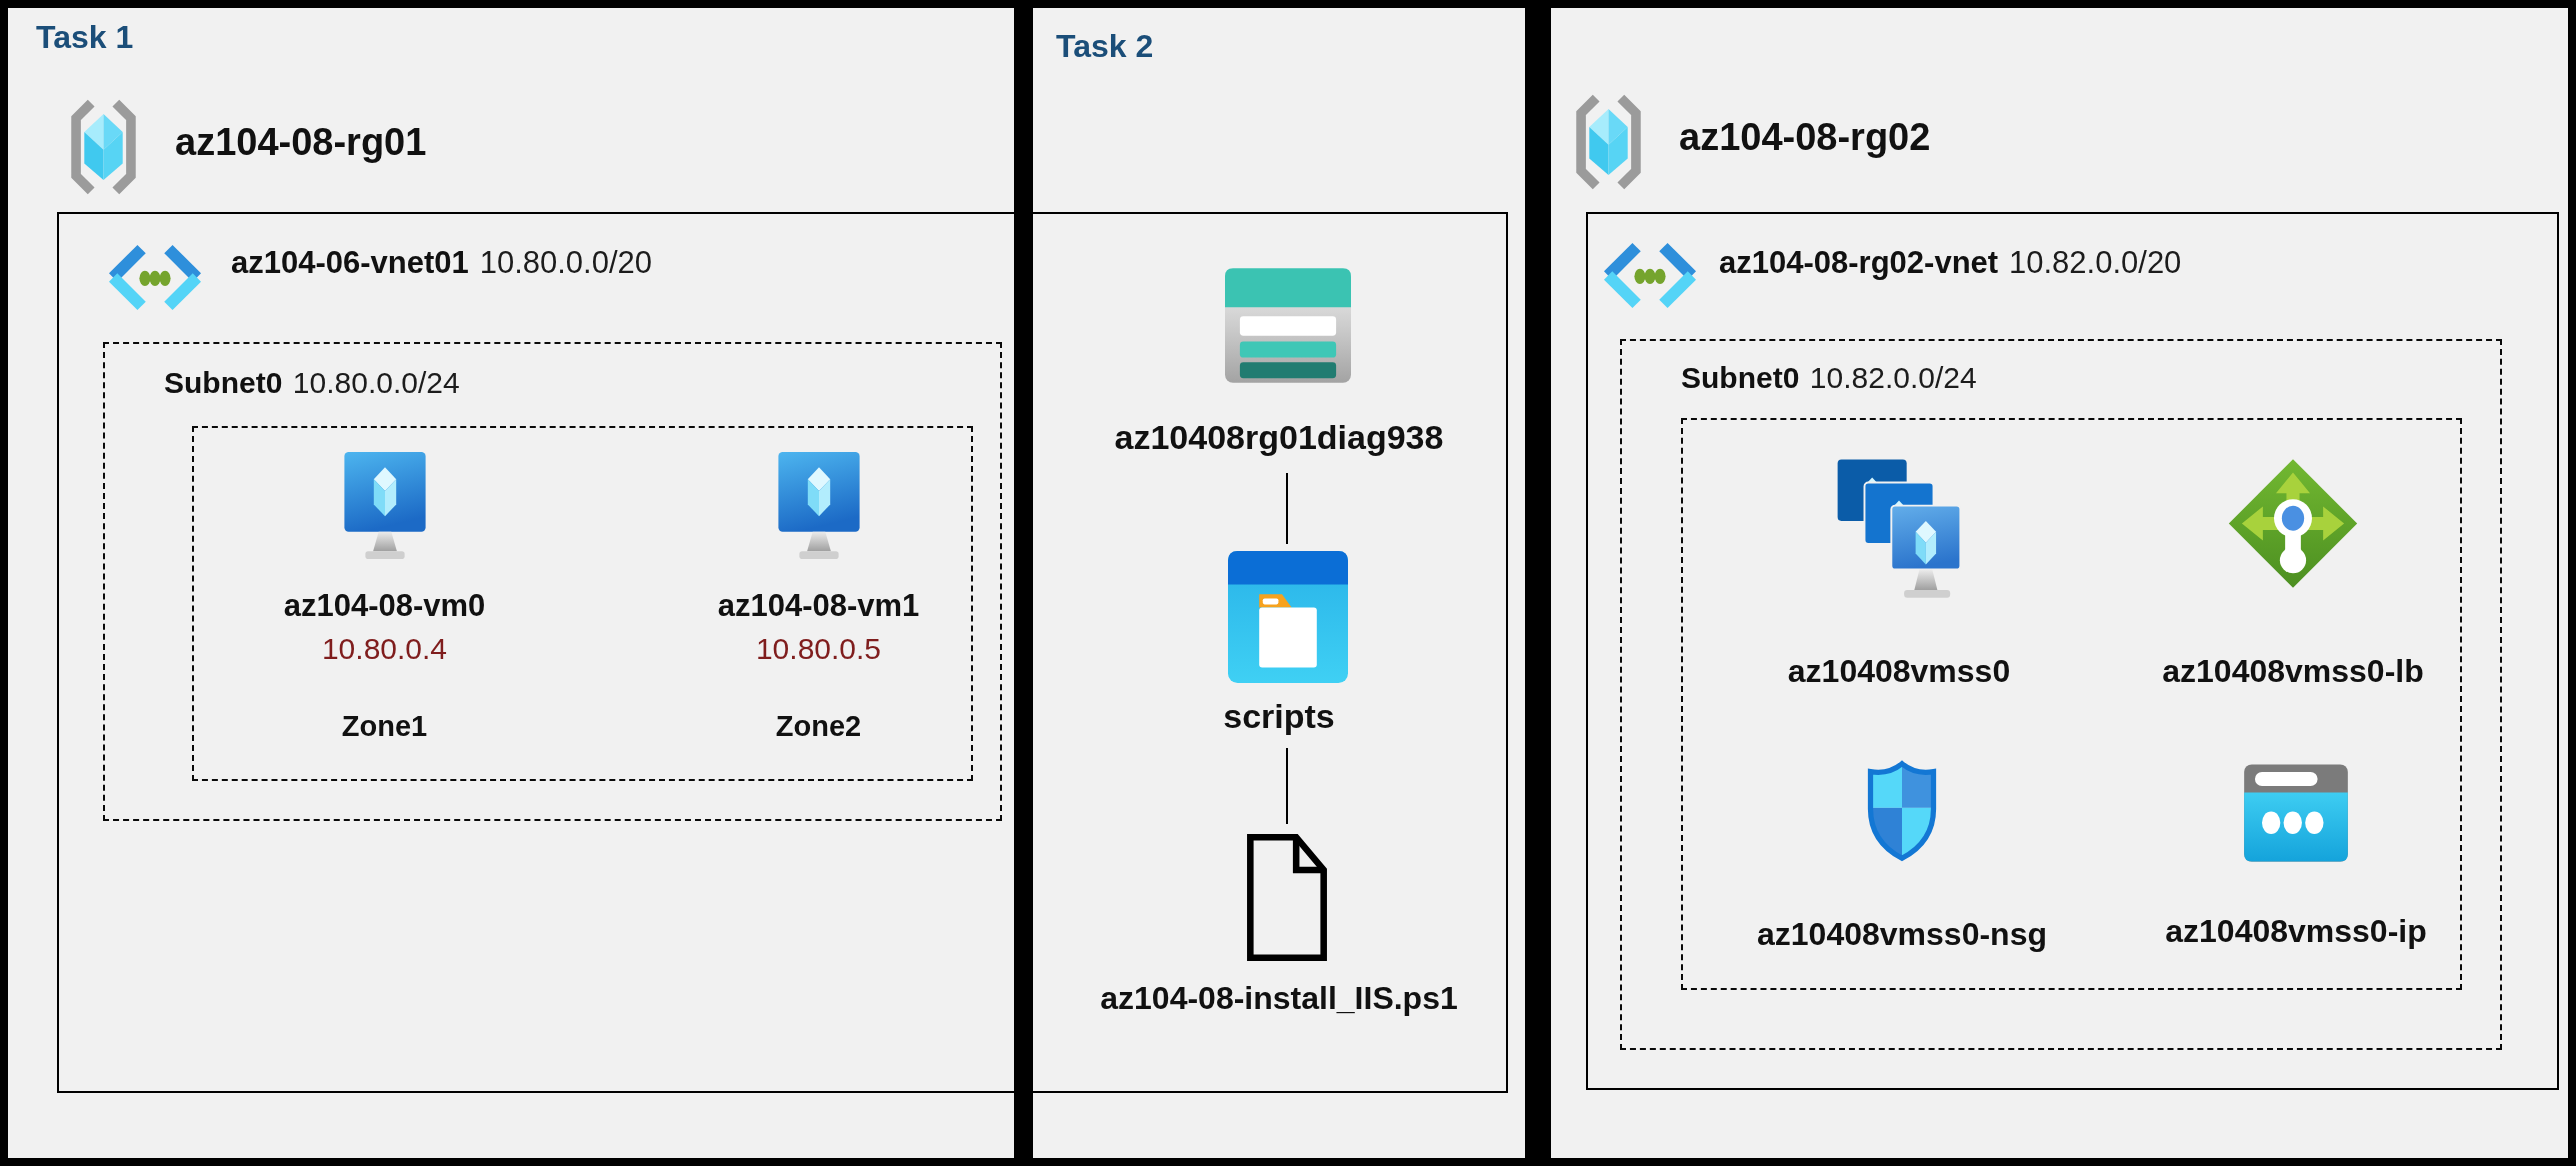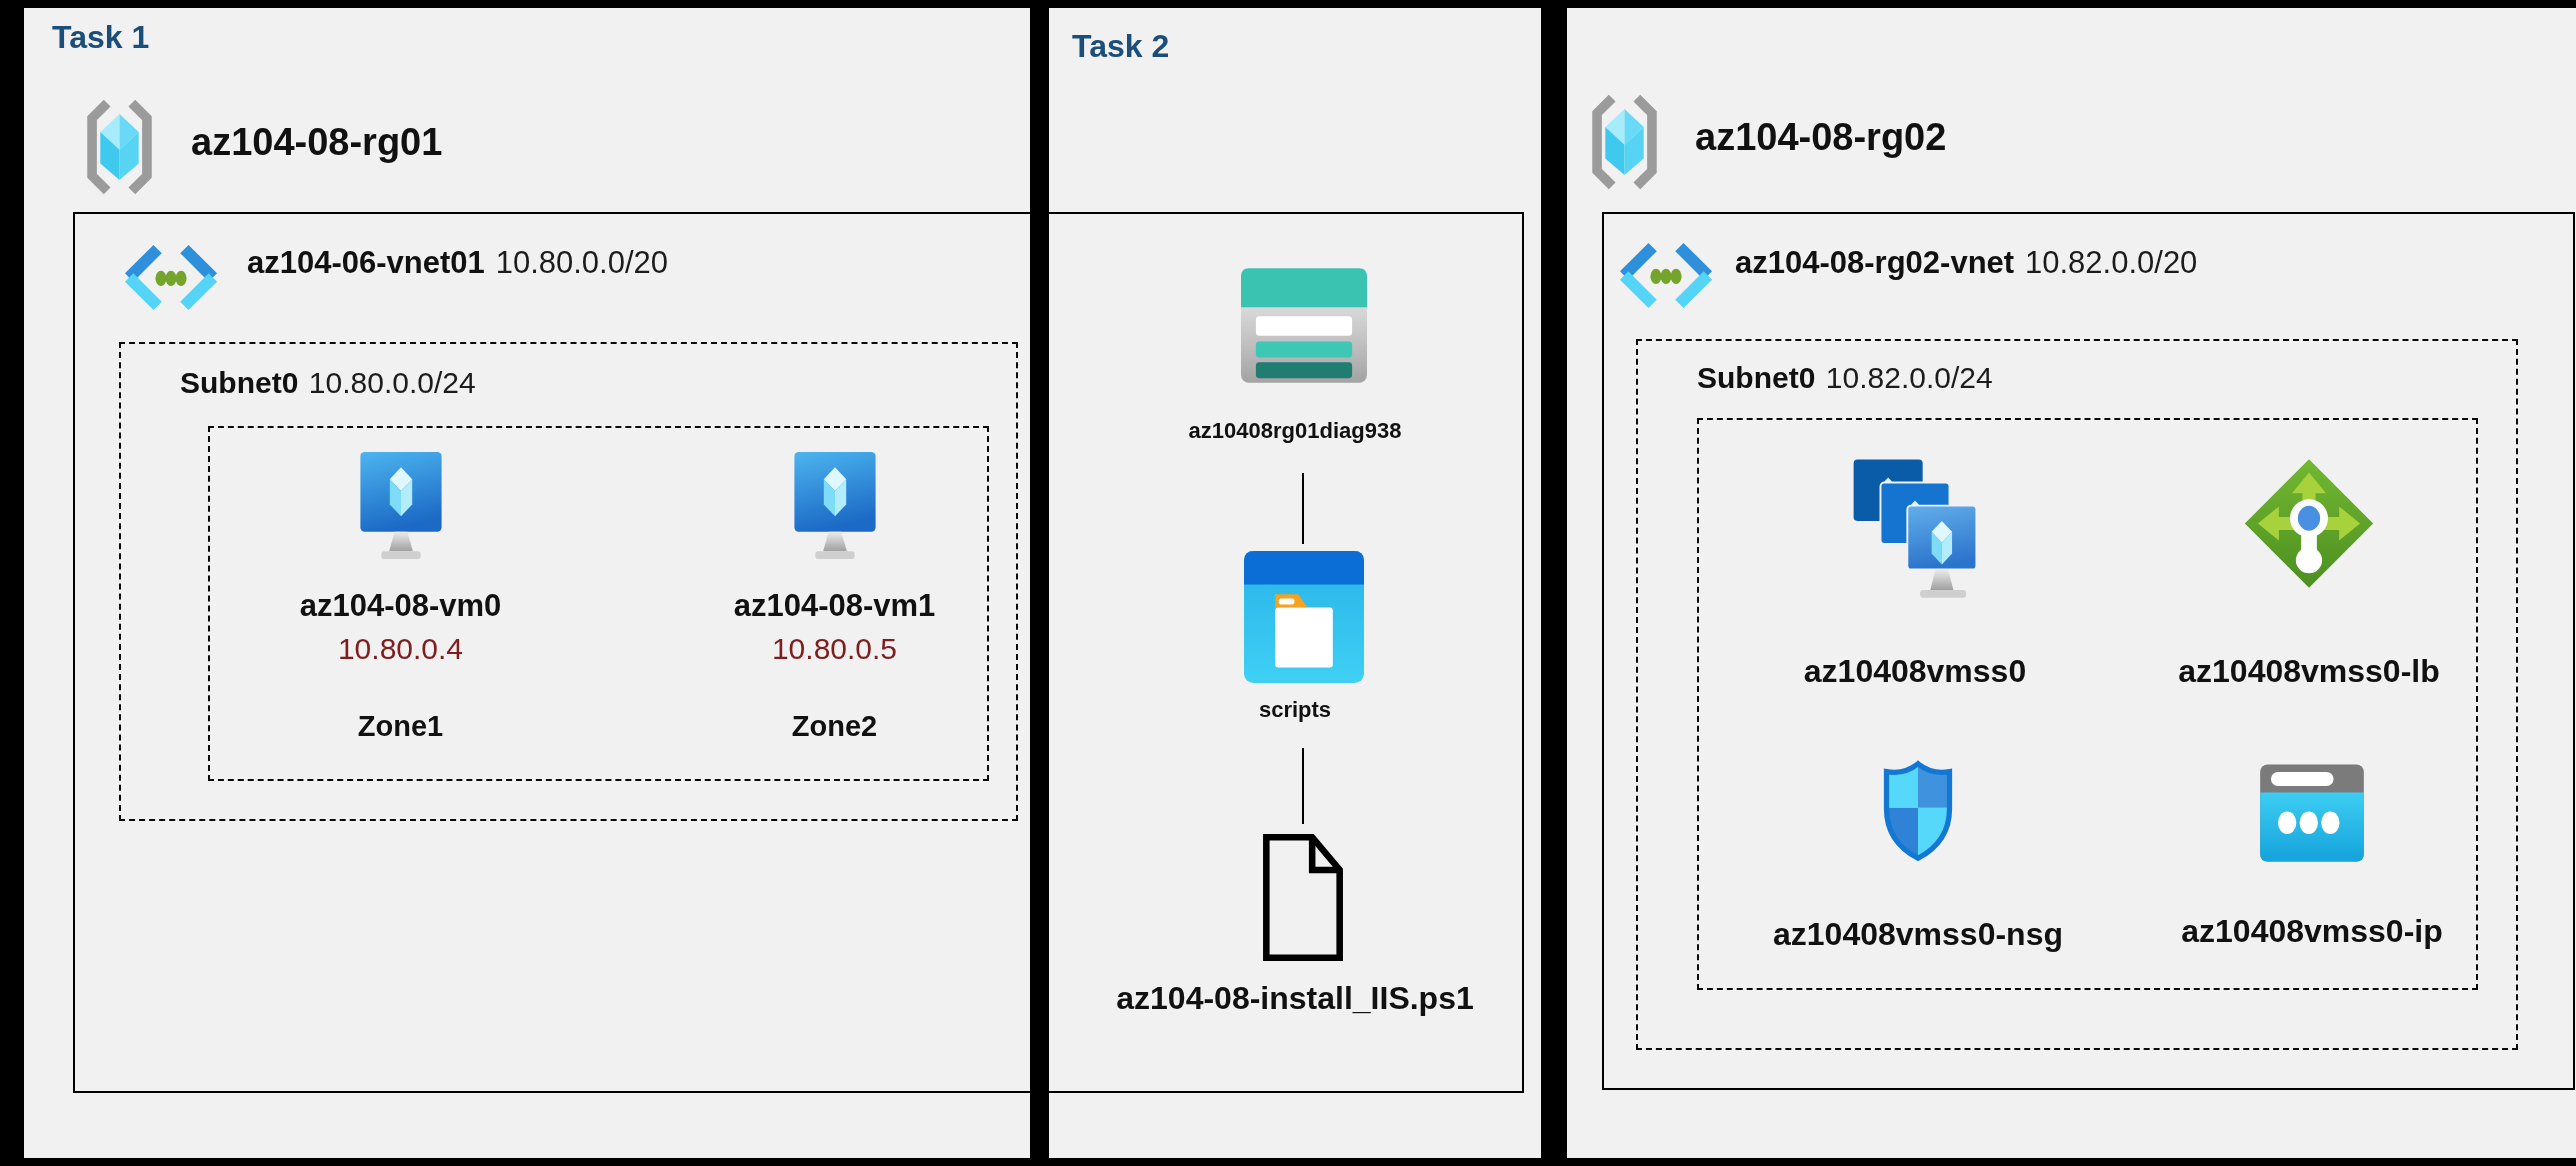--- a/index.html
+++ b/index.html
@@ -1,21 +1,21 @@
 <!DOCTYPE html>
 <html style="font-size:10.8px"><head>
 <meta charset="utf-8">
 <style>
   html,body{margin:0;padding:0;}
   body{
     width:2576px;height:1166px;position:relative;background:#000;
     font-family:"Liberation Sans","DejaVu Sans",sans-serif;color:#111;
     overflow:hidden;
   }
-  .panel{position:absolute;top:8px;height:1150px;background:#f1f1f1;overflow:hidden;margin-left:16px;}
+  .panel{position:absolute;top:8px;height:1150px;background:#f1f1f1;overflow:hidden;}
   #panel-task1{left:8px;width:1006px;}
   #panel-task2{left:1033px;width:492px;}
   #panel-task37{left:1551px;width:1017px;}
   .panel-title{position:absolute;font-size:32px;font-weight:bold;color:#1b4e79;white-space:nowrap;}
   .rg-row-icon{position:absolute;}
   .rg-label{position:absolute;font-size:38px;font-weight:bold;white-space:nowrap;}
   .solid-box{position:absolute;border:2.7px solid #000;}
   .dashed-box{position:absolute;border:2px dashed #0a0a0a;}
   .vnet-head-icon{position:absolute;}
   .vnet-label{position:absolute;font-size:31px;white-space:nowrap;}
@@ -23,21 +23,21 @@
   .vnet-label .cidr{font-weight:400;margin-left:.35em;color:#1c1c1c;}
   .subnet-label{position:absolute;font-size:30px;white-space:nowrap;}
   .subnet-label .nm{font-weight:bold;}
   .subnet-label .cidr{font-weight:400;margin-left:.35em;color:#1c1c1c;}
   .node{position:absolute;text-align:center;}
   .node svg{position:absolute;left:50%;transform:translateX(-50%);}
   .node-label{position:absolute;left:0;right:0;font-size:32px;font-weight:bold;white-space:nowrap;}
   .vm-name{position:absolute;left:0;right:0;font-size:31px;font-weight:bold;}
   .vm-ip{position:absolute;left:0;right:0;font-size:30px;font-weight:400;color:#7f1d1d;}
   .vm-zone{position:absolute;left:0;right:0;font-size:29px;font-weight:bold;}
-  .chain-label{position:absolute;left:0;right:0;text-align:center;font-size:22px;font-weight:bold;white-space:nowrap;}
+  .chain-label{position:absolute;left:0;right:0;text-align:center;font-size:34px;font-weight:bold;white-space:nowrap;}
   .connector{position:absolute;width:2px;background:#000;}
   .abs{position:absolute;}
 </style>
 </head>
 <body>
 
 <svg width="0" height="0" style="position:absolute" aria-hidden="true">
   <defs>
     <linearGradient id="gradVm" x1="0" y1="0" x2="0.25" y2="1">
       <stop offset="0" stop-color="#4db5ef"></stop>

